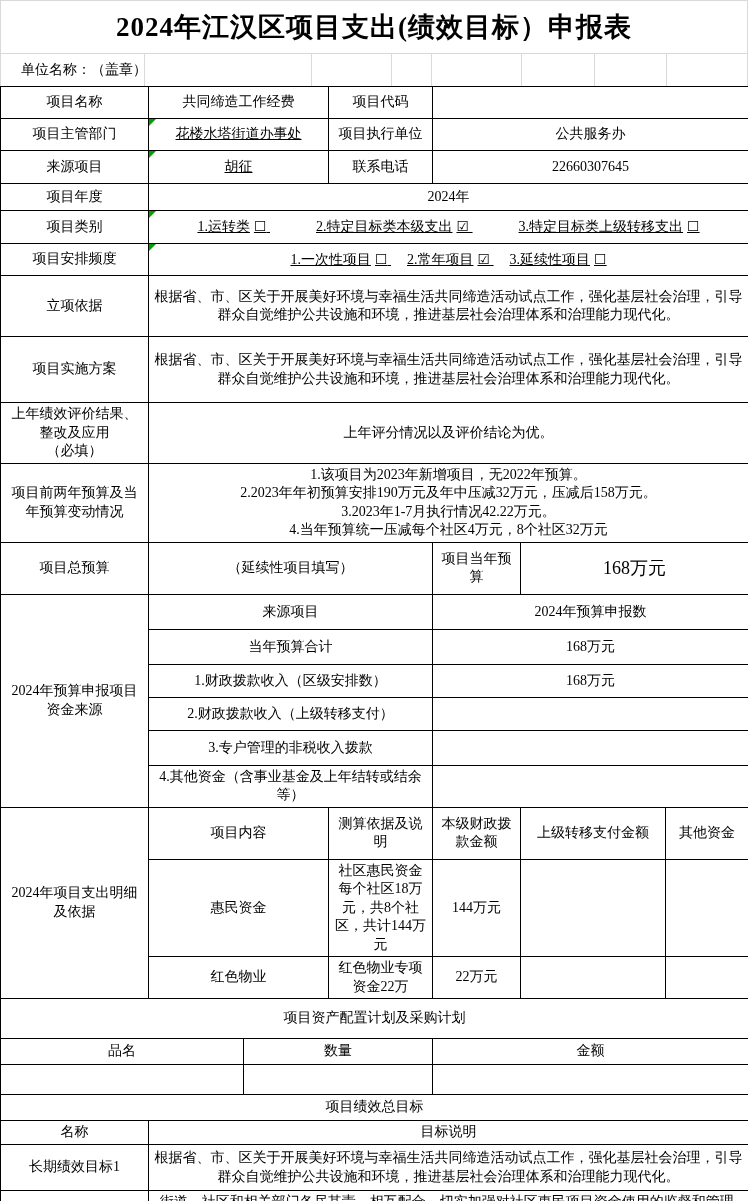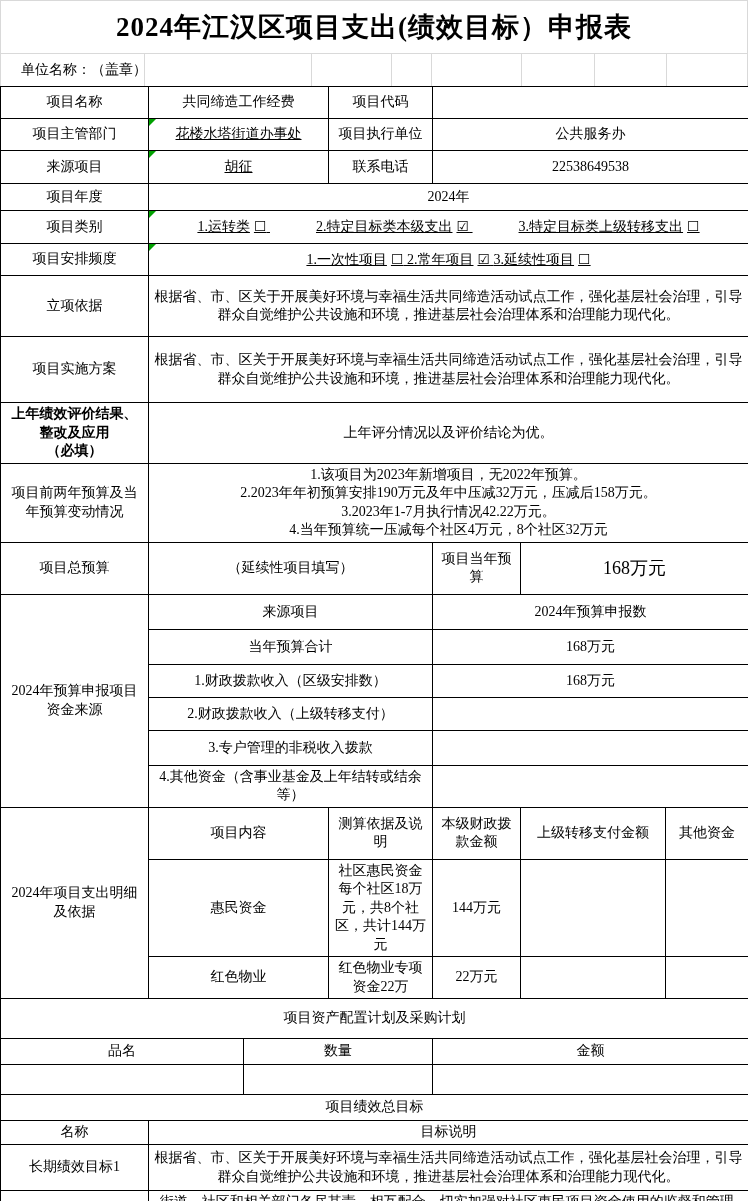--- a/index.html
+++ b/index.html
@@ -51,35 +51,35 @@
   table.form td {
     border: 1px solid #000;
     padding: 2px 5px;
     text-align: center;
     vertical-align: middle;
     line-height: 1.32;
     overflow: hidden;
     word-break: break-all;
   }
   td.left { text-align: left; padding-left: 7px; }
-  td.preline { white-space: pre-line; font-weight: bold; }
+  td.preline { white-space: pre-line; }
   td.big { font-size: 18px; }
   td.bold, .bold { font-weight: normal; }
   td.rel { position: relative; text-decoration: underline; }
 
   .corner-tri {
     position: absolute;
     top: 0; left: 0;
     width: 0; height: 0;
     border-top: 7px solid #00a000;
     border-right: 7px solid transparent;
   }
   .opt-group { white-space: nowrap; }
   .optA + .optA { margin-left: 46px; }
-  .optB + .optB { }
+  .optB + .optB { margin-left: 16px; }
   .box-glyph { font-family: "DejaVu Sans", sans-serif; font-size: 14px; margin-left: 4px; }
 </style>
 </head>
 <body>
 
 <div class="sheet">
 
   <div class="top-region">
     <div class="title-row">2024年江汉区项目支出(绩效目标）申报表</div>
     <div class="unit-strip">
@@ -117,21 +117,21 @@
       <td>项目主管部门</td>
       <td colspan="2" class="rel"><span class="corner-tri"></span><span>花楼水塔街道办事处</span></td>
       <td>项目执行单位</td>
       <td colspan="3">公共服务办</td>
     </tr>
 
     <tr style="height:33px">
       <td>来源项目</td>
       <td colspan="2" class="rel"><span class="corner-tri"></span><span>胡征</span></td>
       <td>联系电话</td>
-      <td colspan="3">22538649538</td>
+      <td colspan="3">22660307645</td>
     </tr>
 
     <tr style="height:27px">
       <td>项目年度</td>
       <td colspan="6">2024年</td>
     </tr>
 
     <tr style="height:33px">
       <td>项目类别</td>
       <td colspan="6" class="rel">

